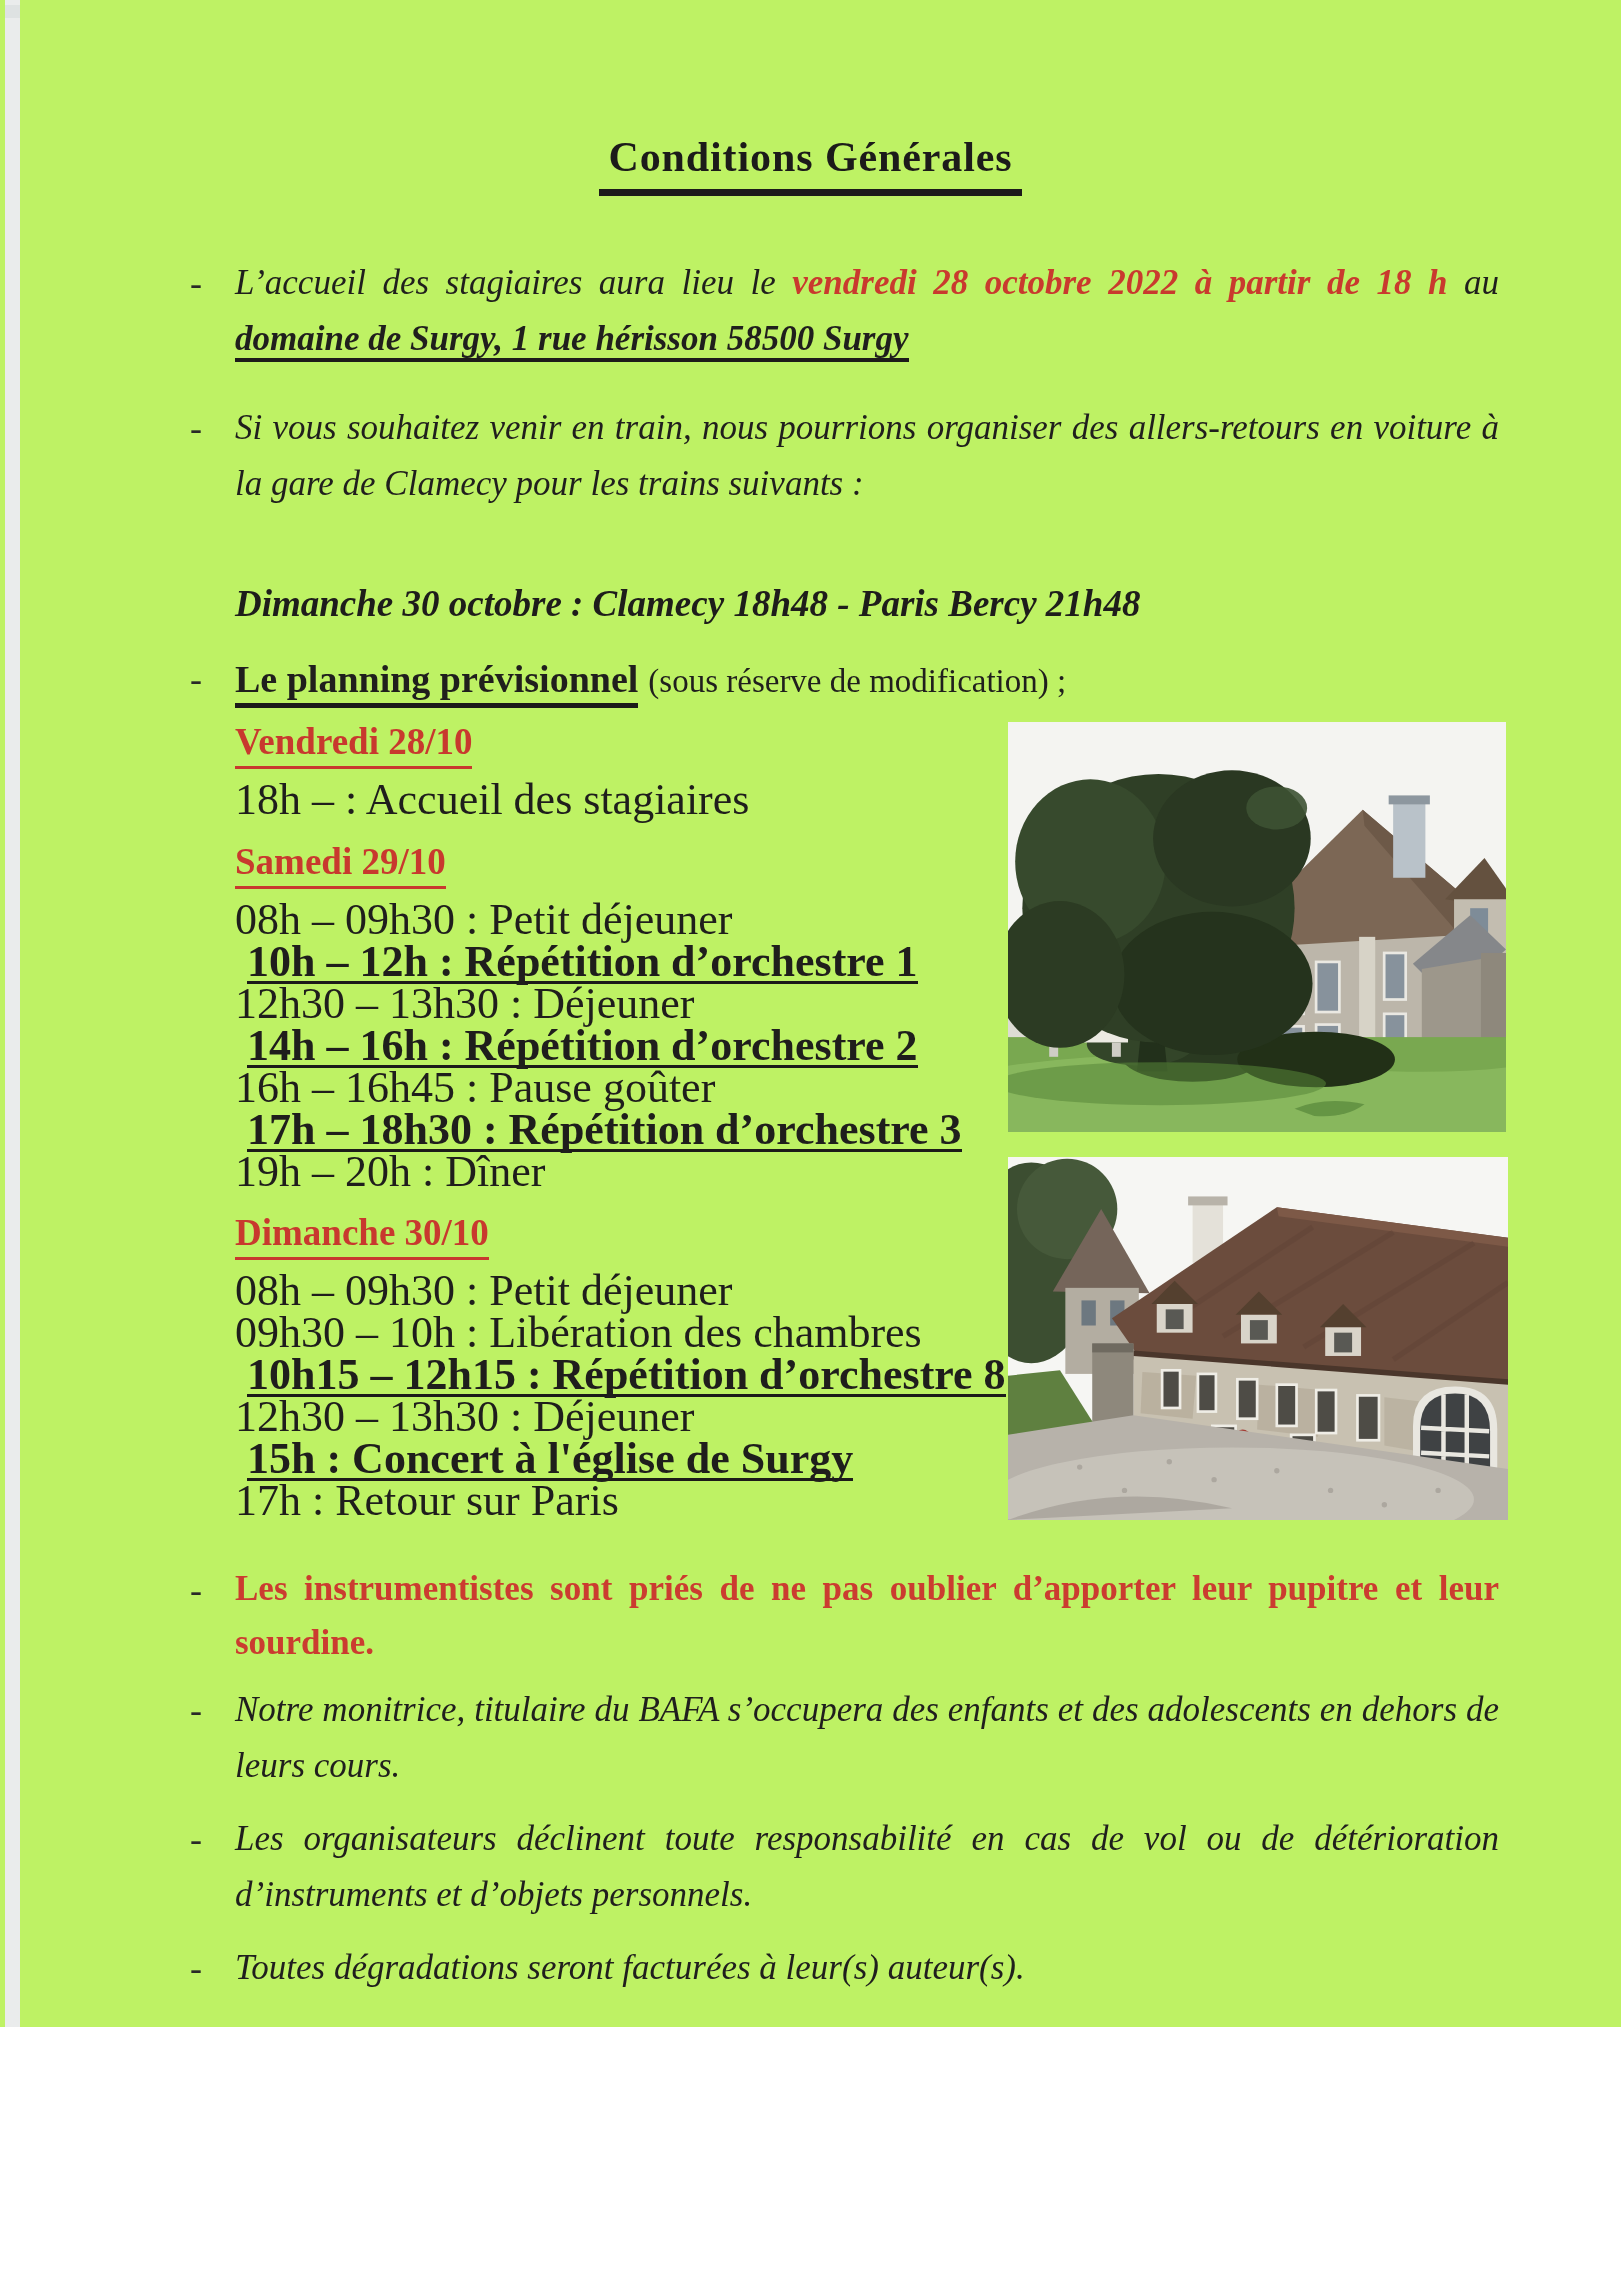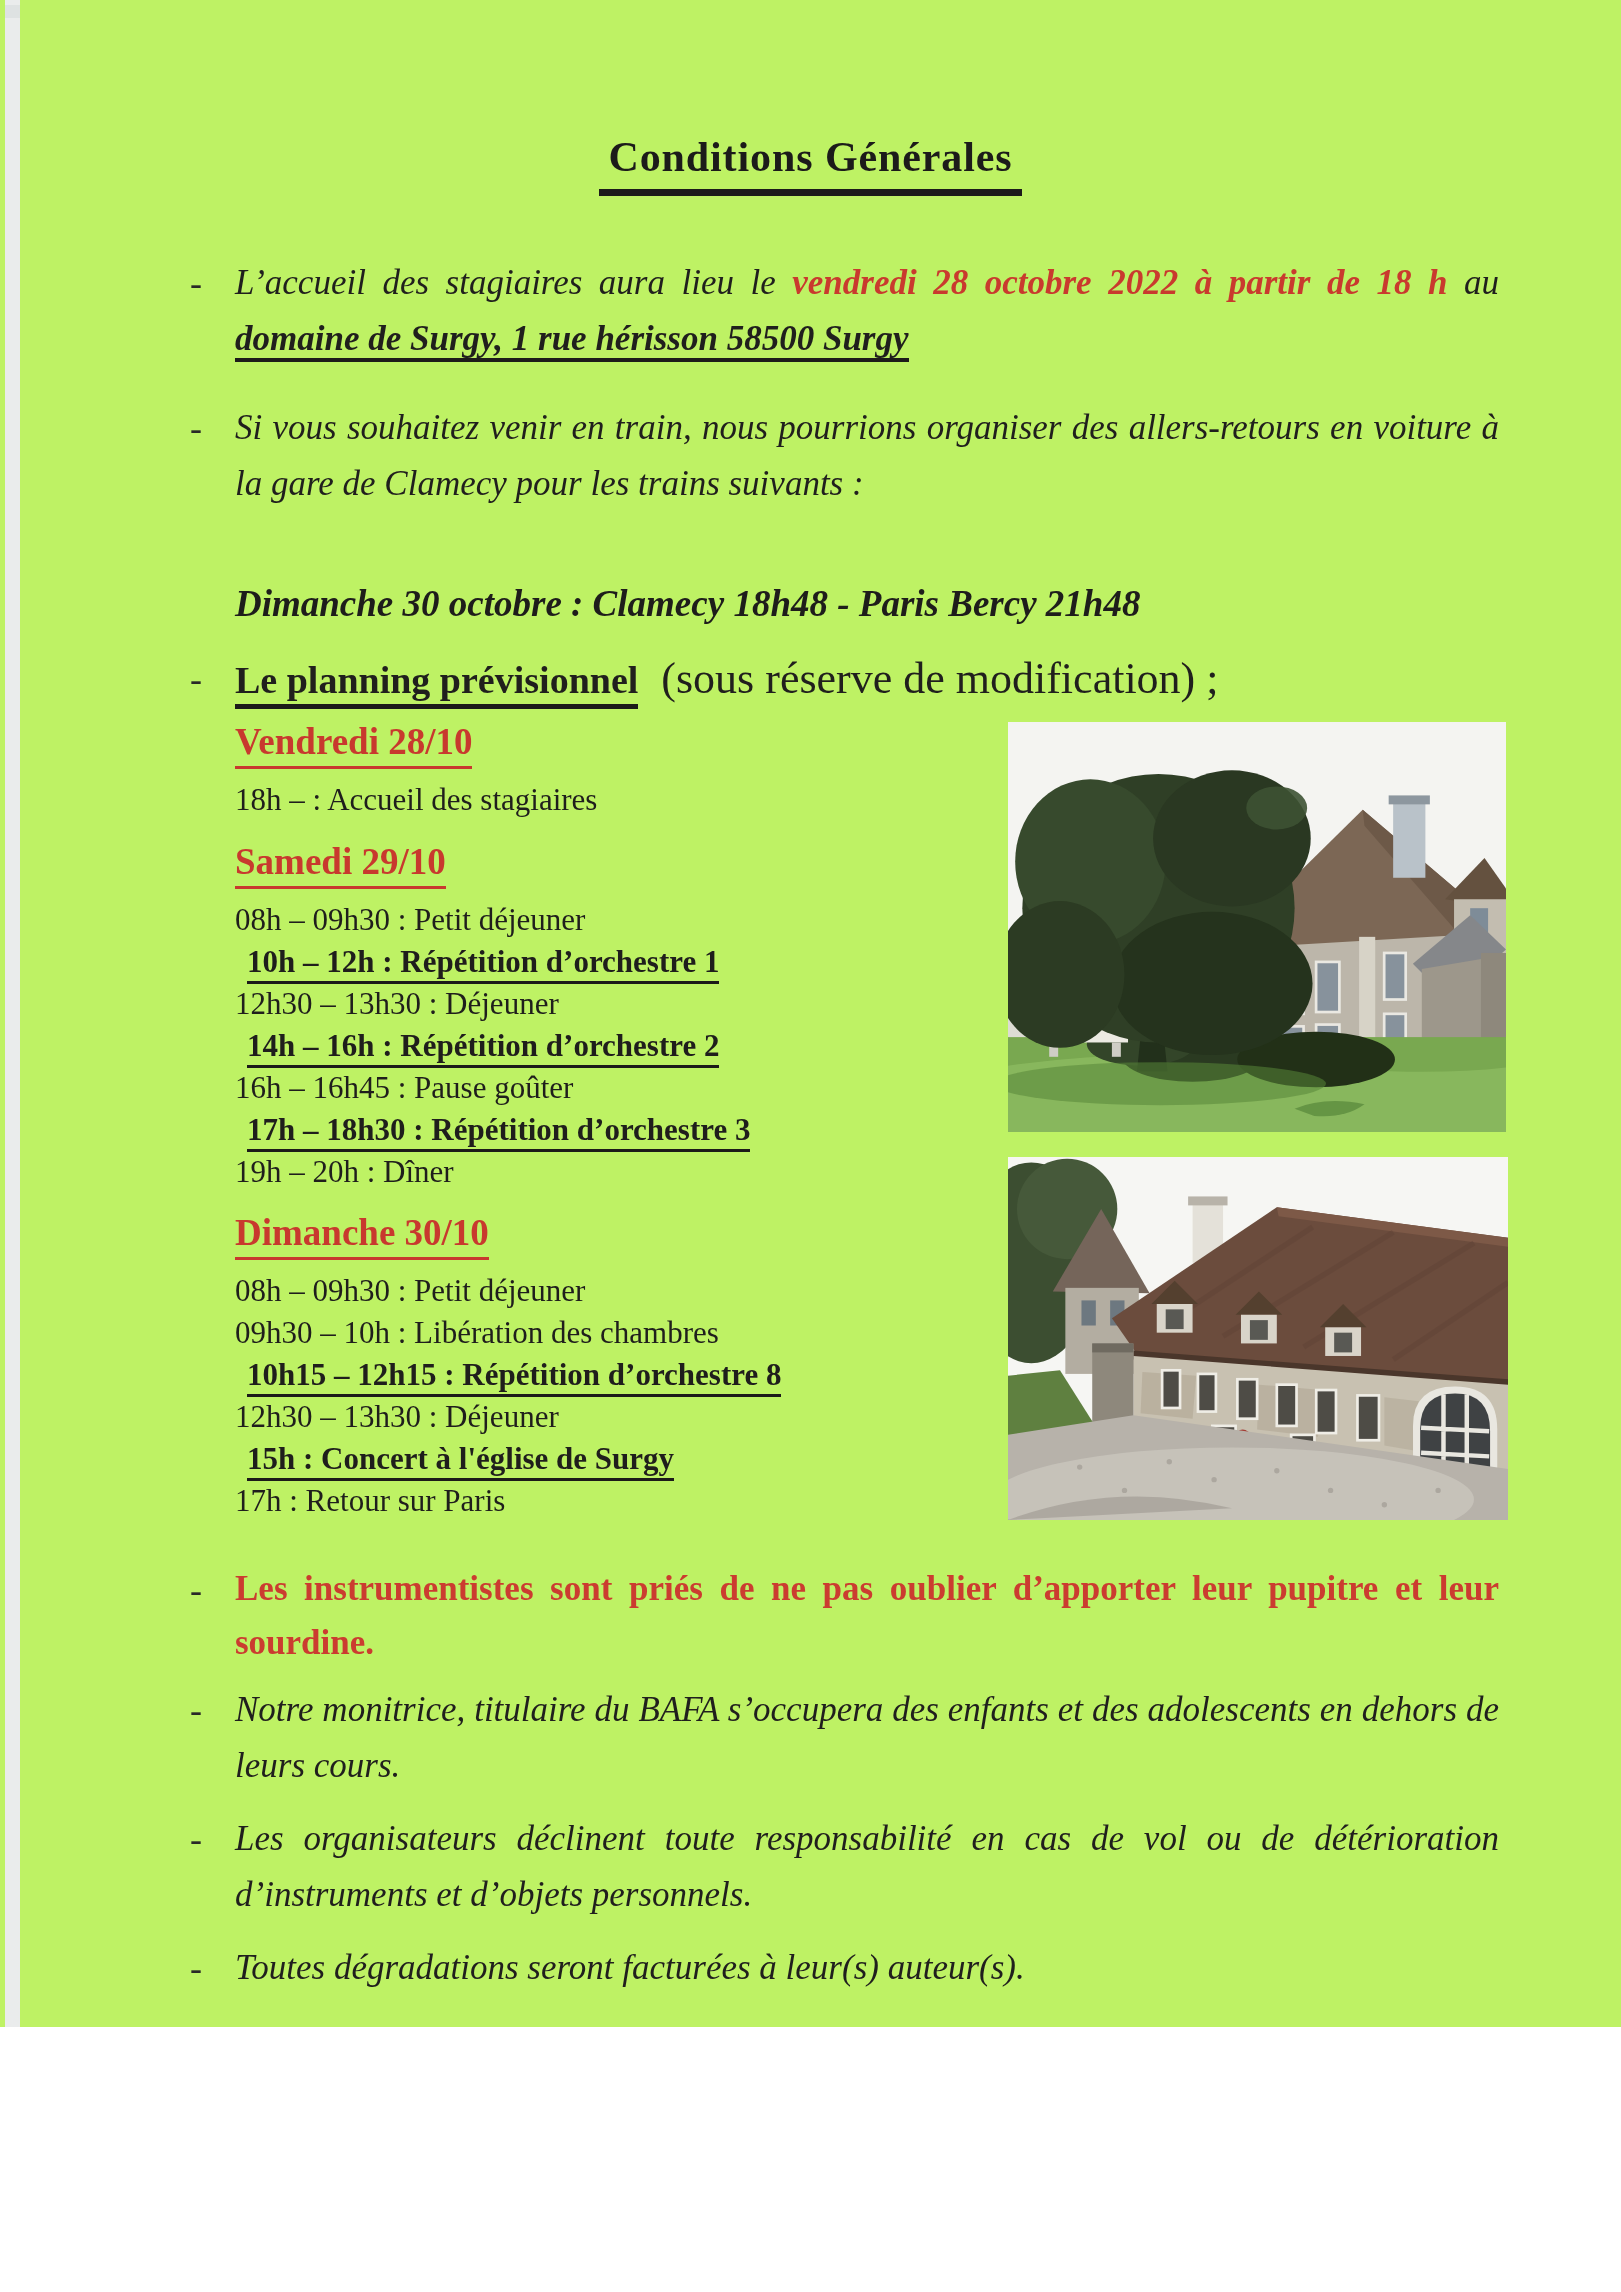--- a/index.html
+++ b/index.html
@@ -14,28 +14,28 @@
   .bullet{display:flex;align-items:flex-start;}
   .dash{flex:none;width:45px;font-size:36px;line-height:56px;color:#2a2927;}
   .btext{flex:1;margin:0;font-size:35px;line-height:56px;}
   .just{text-align:justify;}
   .it{font-style:italic;}
   .bold{font-weight:700;}
   .red{color:#c93a2e;}
   .u-thick{border-bottom:4.5px solid #1d1c1a;padding-bottom:0;}
   
   .pl-strong{font-weight:700;font-size:38px;border-bottom:5.4px solid #1b1a19;padding-bottom:2.7px;}
-  .pl-rest{font-size:44px;margin-left:23px;}
+  .pl-rest{font-size:33px;margin-left:10px;}
   
   .train{font-style:italic;font-weight:700;font-size:37px;line-height:1.2;color:#1e1d1b;}
   
   .day{width:770px;}
   .dtitle{display:inline-block;font-weight:700;font-size:37px;color:#c8392e;
           border-bottom:3.6px solid currentColor;padding-bottom:2.7px;margin-bottom:10.7px;}
-  .line{font-size:31px;line-height:42px;height:42px;color:#1f1e1c;white-space:nowrap;}
+  .line{font-size:44px;line-height:42px;height:42px;color:#1f1e1c;white-space:nowrap;}
   .line.strong{font-weight:700;margin-left:12px;}
   .line.strong .u{display:inline-block;line-height:38px;border-bottom:3.6px solid #1c1b19;}
   
   .note-red{color:#cb3c30;font-weight:700;font-size:35px;line-height:54px;}
   
   .photo{overflow:hidden;}
   .photo svg{display:block;width:100%;height:100%;}
   
   .edge-strip{left:5.4px;top:0;width:14.3px;height:2293px;background:#eaecec;}
   .edge-cap{left:5.4px;top:5.4px;width:14.3px;height:12.5px;background:#dee2e2;}

